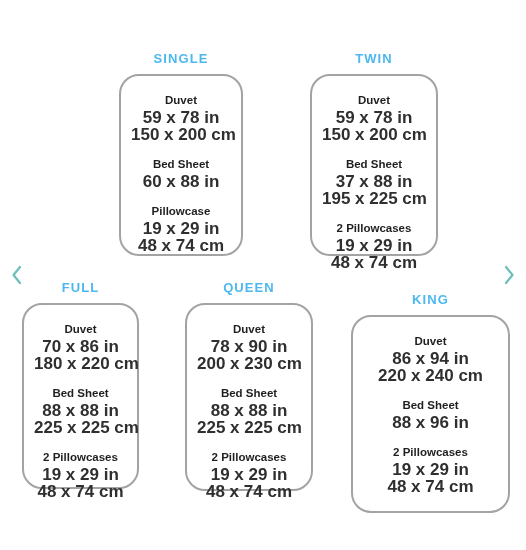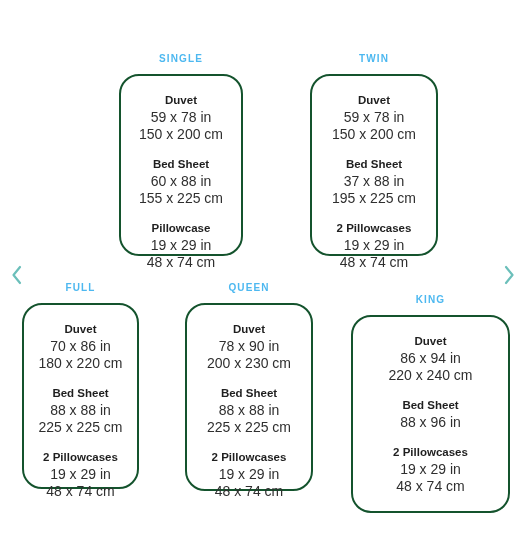--- a/index.html
+++ b/index.html
@@ -43,34 +43,34 @@
 
   
   .card-col {
     position: absolute;
     display: flex;
     flex-direction: column;
     align-items: center;
   }
 
   .card-title {
-    font-size: 10px;
+    font-size: 13px;
     font-weight: bold;
     letter-spacing: 1.1px;
     color: #4db8f0;
     text-transform: uppercase;
     text-align: center;
     line-height: 14px;
     margin-bottom: 8px;
     white-space: nowrap;
   }
 
   .card {
     box-sizing: border-box;
-    border: 2px solid #14532d;
+    border: 2px solid #a3a3a3;
     border-radius: 20px;
     background: #ffffff;
     width: 100%;
     display: flex;
     flex-direction: column;
     align-items: center;
     justify-content: flex-start;
   }
 
   .card-inner {
@@ -83,22 +83,22 @@
   .item-group + .item-group { margin-top: 13px; }
 
   .item-label {
     font-size: 11.5px;
     font-weight: bold;
     color: #1f1f1f;
     line-height: 17px;
     white-space: nowrap;
   }
   .item-measure {
-    font-size: 14px;
-    font-weight: normal;
+    font-size: 17px;
+    font-weight: bold;
     color: #2f2f2f;
     line-height: 17px;
     white-space: nowrap;
   }
 
   
   #col-single { left: 119px; top: 52px;  width: 124px; }
   #col-twin   { left: 279px; top: 52px;  width: 128px; padding-left: 31px; }
   #col-single .card { height: 182px; }
   #col-twin   .card { height: 182px; }
@@ -137,21 +137,20 @@
     <div class="card">
       <div class="card-inner">
         <div class="item-group">
           <div class="item-label">Duvet</div>
           <div class="item-measure">59 x 78 in</div>
           <div class="item-measure">150 x 200 cm</div>
         </div>
         <div class="item-group">
           <div class="item-label">Bed Sheet</div>
           <div class="item-measure">60 x 88 in</div>
-          <div class="item-measure">155 x 225 cm</div>
         </div>
         <div class="item-group">
           <div class="item-label">Pillowcase</div>
           <div class="item-measure">19 x 29 in</div>
           <div class="item-measure">48 x 74 cm</div>
         </div>
       </div>
     </div>
   </div>
 

